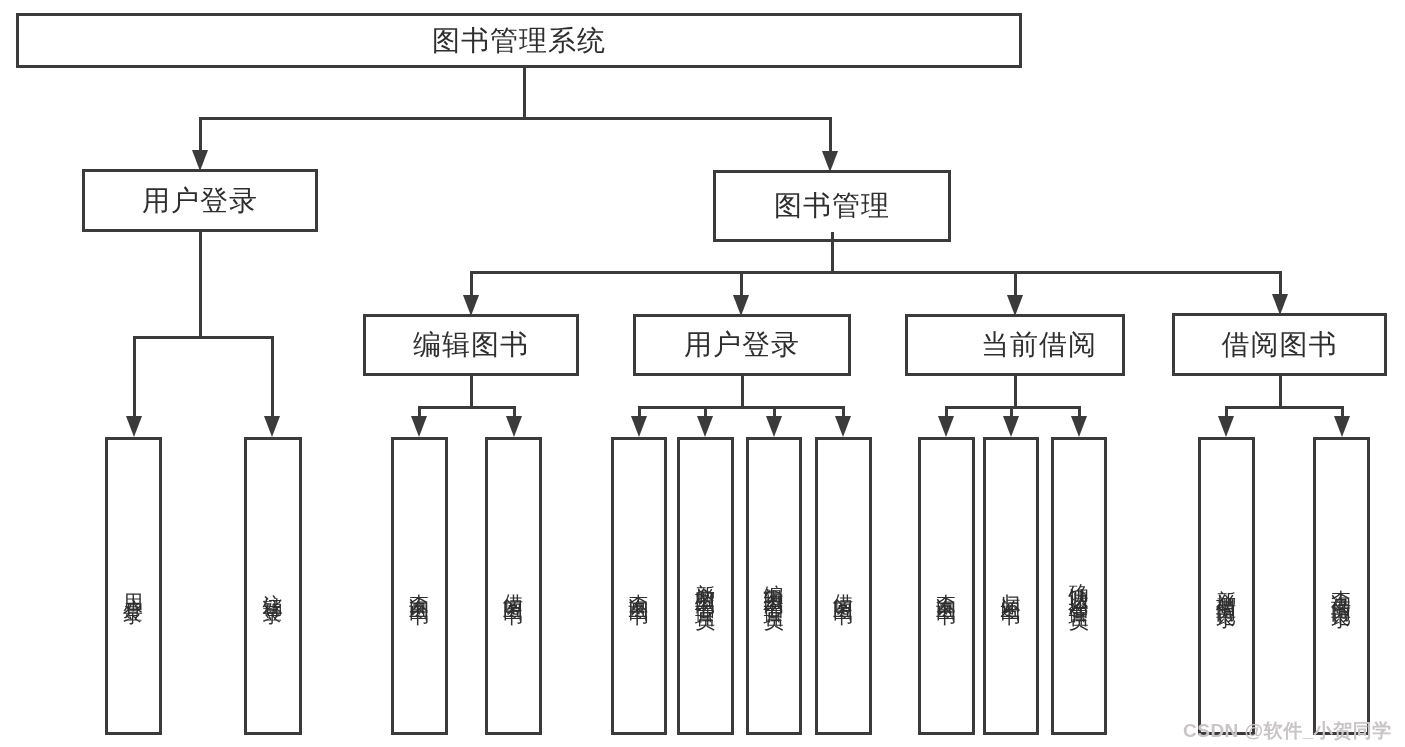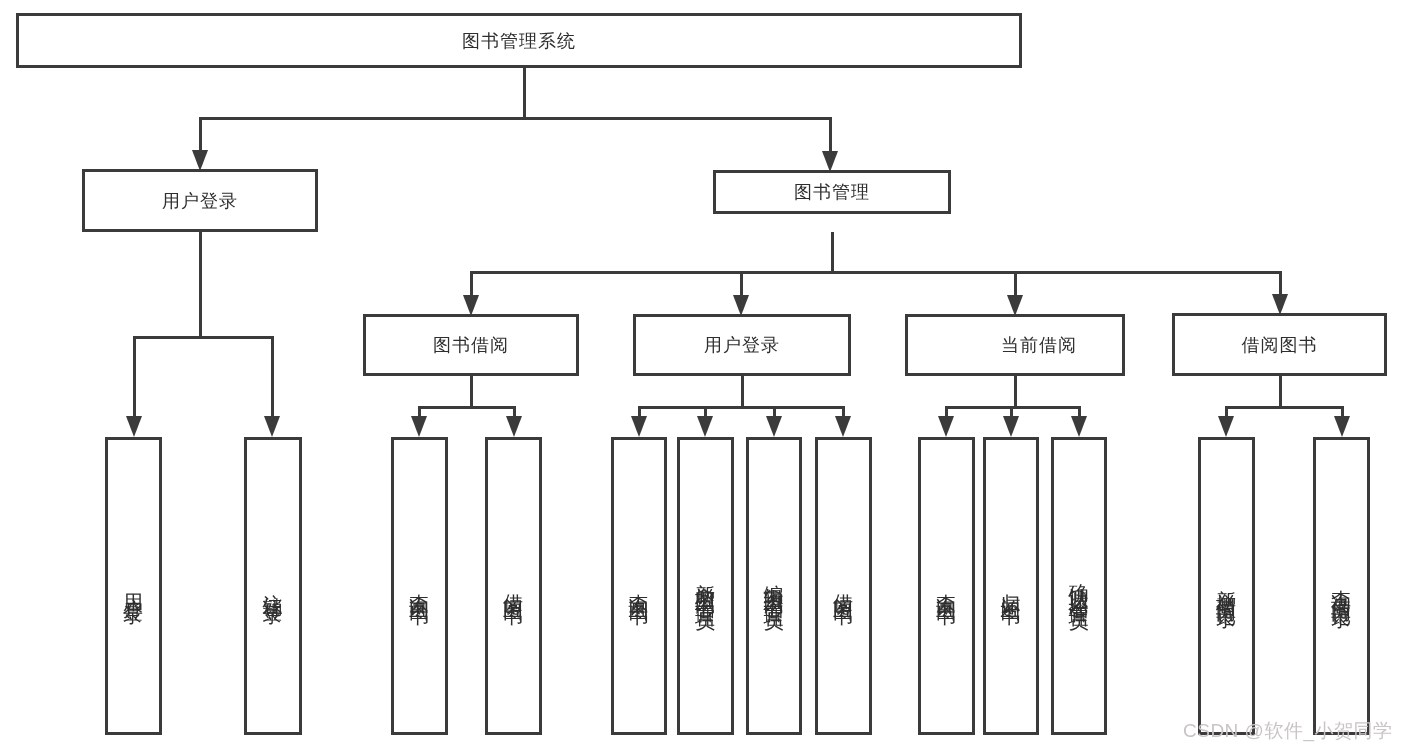--- a/index.html
+++ b/index.html
@@ -14,21 +14,21 @@
     position:absolute;
     background:#ffffff;
     border:3px solid #3b3b3b;
     box-sizing:border-box;
     display:flex;
     align-items:center;
     justify-content:center;
     color:#2e2e2e;
   }
   .node.h .lbl{
-    font-size:18px;
+    font-size:28px;
     letter-spacing:1px;
     white-space:nowrap;
   }
   .node.v .lbl{
     writing-mode:vertical-rl;
     text-orientation:mixed;
     font-size:20px;
     letter-spacing:4px;
     line-height:1;
   }
@@ -54,25 +54,25 @@
 <body>
 
 <div id="stage">
   <div id="nodes-layer">
       <div class="node h" style="left: 16px; top: 13px; width: 1006px; height: 55px; border-color: rgb(59, 59, 59); background: rgb(255, 255, 255);">
         <span class="lbl">图书管理系统</span>
       </div>
       <div class="node h" style="left: 82px; top: 169px; width: 236px; height: 63px; border-color: rgb(59, 59, 59); background: rgb(255, 255, 255);">
         <span class="lbl">用户登录</span>
       </div>
-      <div class="node h" style="left: 713px; top: 170px; width: 238px; height: 44px; border-color: rgb(59, 59, 59); background: rgb(255, 255, 255);">
+      <div class="node h" style="left: 713px; top: 170px; width: 238px; height: 72px; border-color: rgb(59, 59, 59); background: rgb(255, 255, 255);">
         <span class="lbl">图书管理</span>
       </div>
       <div class="node h" style="left: 363px; top: 314px; width: 216px; height: 62px; border-color: rgb(59, 59, 59); background: rgb(255, 255, 255);">
-        <span class="lbl">图书借阅</span>
+        <span class="lbl">编辑图书</span>
       </div>
       <div class="node h" style="left: 633px; top: 314px; width: 218px; height: 62px; border-color: rgb(59, 59, 59); background: rgb(255, 255, 255);">
         <span class="lbl">用户登录</span>
       </div>
       <div class="node h" style="left: 905px; top: 314px; width: 220px; height: 62px; border-color: rgb(59, 59, 59); background: rgb(255, 255, 255); padding-left: 48px;">
         <span class="lbl">当前借阅</span>
       </div>
       <div class="node h" style="left: 1172px; top: 313px; width: 215px; height: 63px; border-color: rgb(59, 59, 59); background: rgb(255, 255, 255);">
         <span class="lbl">借阅图书</span>
       </div>
@@ -163,14 +163,14 @@
       <div class="arrowhead" style="left: 1003px; top: 416px; border-top-color: rgb(59, 59, 59);"></div>
       <div class="vline" style="left: 1077.5px; top: 407px; height: 19px; background: rgb(59, 59, 59);"></div>
       <div class="arrowhead" style="left: 1071px; top: 416px; border-top-color: rgb(59, 59, 59);"></div>
       <div class="vline" style="left: 1278.5px; top: 376px; height: 33px; background: rgb(59, 59, 59);"></div>
       <div class="hline" style="left: 1224.5px; top: 405.5px; width: 119px; background: rgb(59, 59, 59);"></div>
       <div class="vline" style="left: 1224.5px; top: 407px; height: 19px; background: rgb(59, 59, 59);"></div>
       <div class="arrowhead" style="left: 1218px; top: 416px; border-top-color: rgb(59, 59, 59);"></div>
       <div class="vline" style="left: 1340.5px; top: 407px; height: 19px; background: rgb(59, 59, 59);"></div>
       <div class="arrowhead" style="left: 1334px; top: 416px; border-top-color: rgb(59, 59, 59);"></div>
     </div>
-  <div id="watermark" style="left: 1183px; top: 718px; color: rgb(201, 196, 198);">CSDN @软件_小贺同学</div>
+  <div id="watermark" style="left: 1183px; top: 718px; color: rgb(201, 196, 198); font-weight: bold;">CSDN @软件_小贺同学</div>
 </div>
 
 </body></html>

